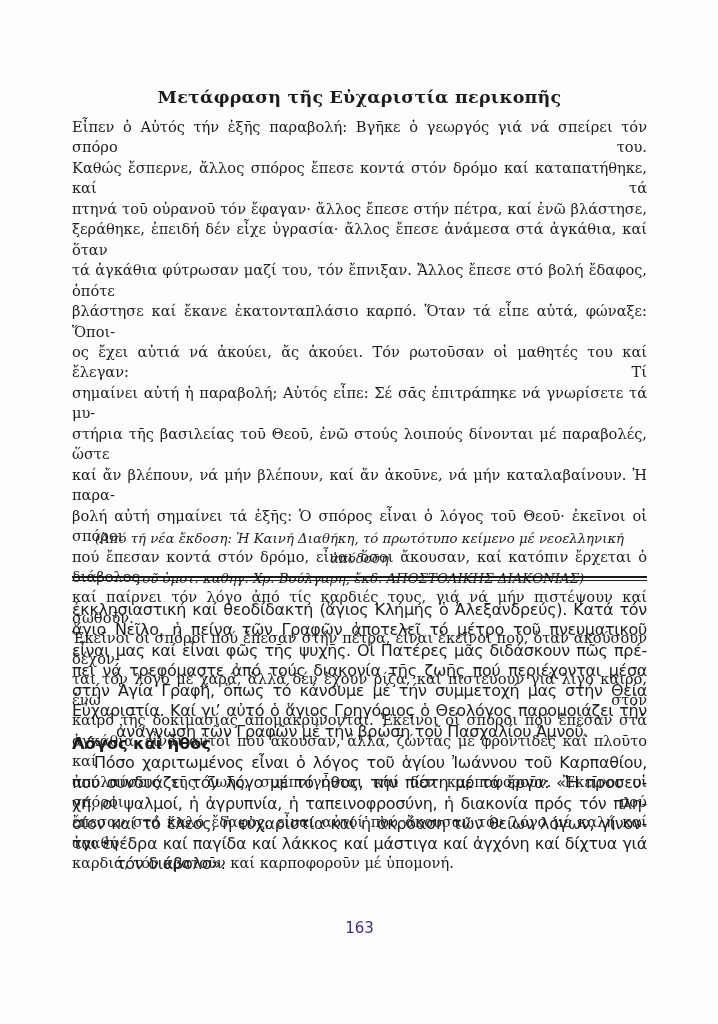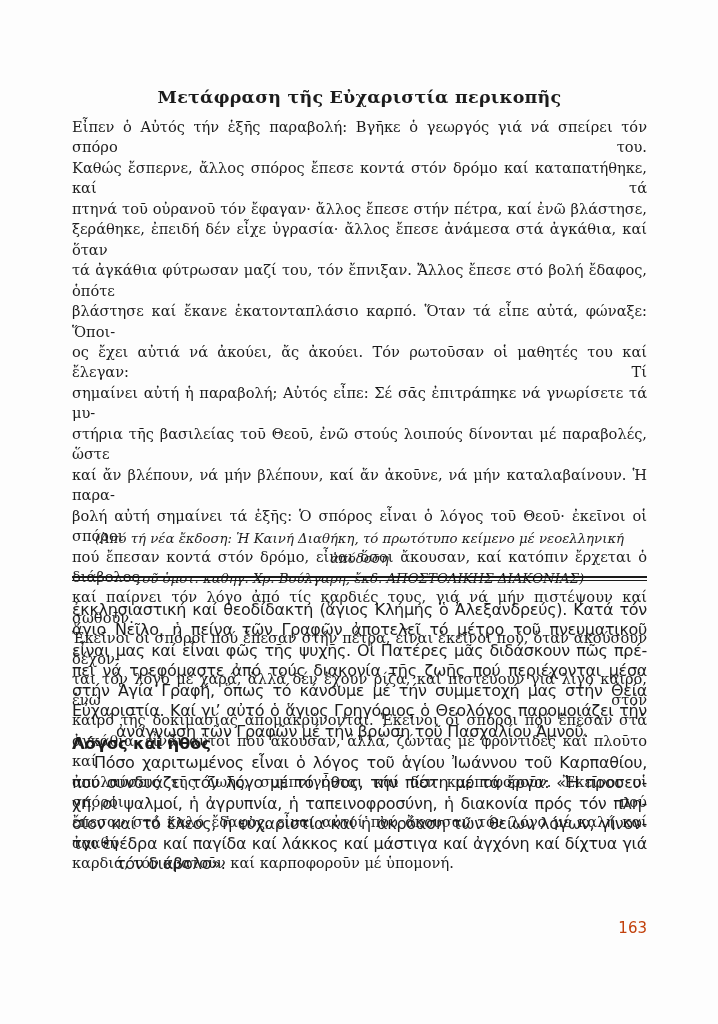--- a/index.html
+++ b/index.html
@@ -64,22 +64,22 @@
     margin: 0;
     font: bold 16.5px/22px "DejaVu Sans", "Liberation Sans", sans-serif;
     letter-spacing: -0.2px;
   }
 
   .b2 { top: 753px; }
 
   .pageno {
     top: 919px;
     font: 15px/18px "DejaVu Sans", "Liberation Sans", sans-serif;
-    text-align: right;
-    color: #c2410c;
+    text-align: center;
+    color: #4c1d95;
   }
 </style>
 </head>
 <body>
 
 <div class="page">
 
   <h1 class="col title">Μετάφραση τῆς Εὐχαριστία περικοπῆς</h1>
 
   <div class="col gospel">

